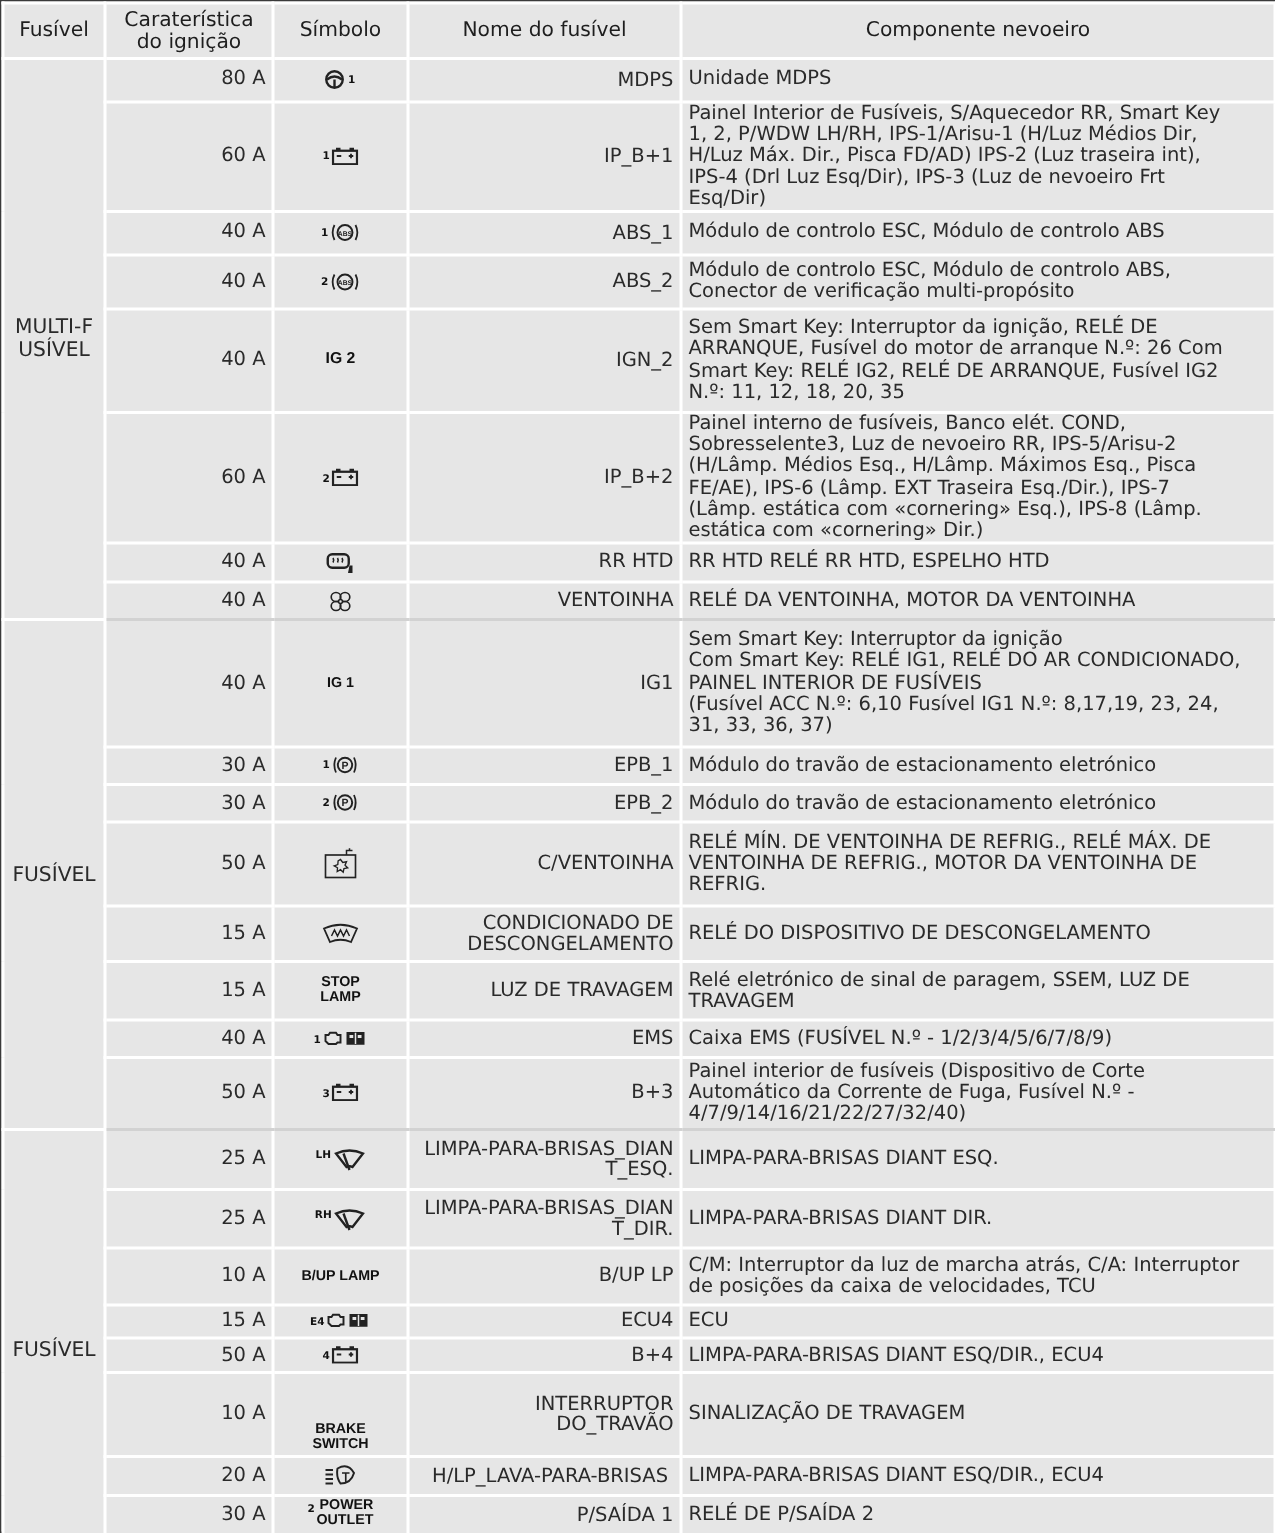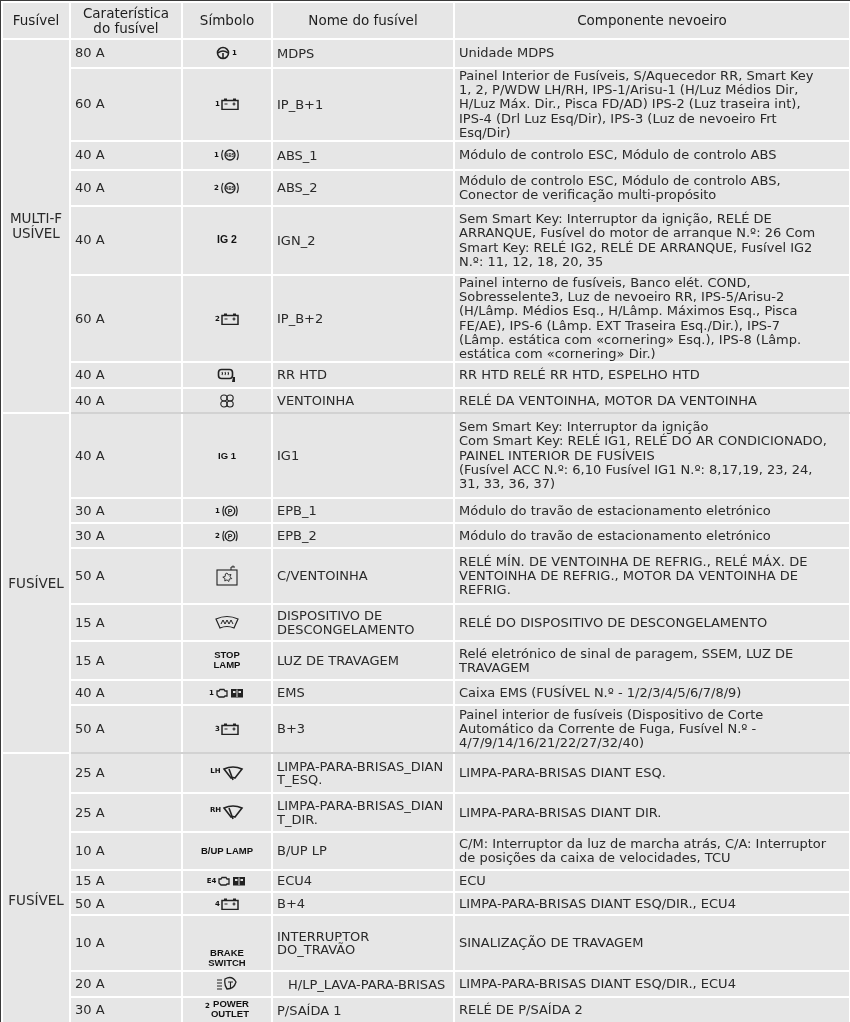--- a/index.html
+++ b/index.html
@@ -3,21 +3,21 @@
 <meta charset="utf-8">
 <style>
   html, body { margin:0; padding:0; background:#ffffff; }
   body { width:850px; height:1022px; overflow:hidden; font-family:"DejaVu Sans", "Liberation Sans", sans-serif; }
   .frame { position:absolute; left:0; top:0; width:848px; height:1020px; border:1px solid #3a3a3a; background:#e6e6e6; }
   table { border-collapse:collapse; width:848px; table-layout:fixed; }
   td, th { border:2px solid #ffffff; background:#e6e6e6; color:#2a2a2a; padding:0 4px; font-weight:normal; vertical-align:middle; }
   th { font-size:13.5px; line-height:15px; color:#1e1e1e; text-align:center; }
   td { font-size:13px; line-height:14.2px; }
   td.grp { text-align:center; font-size:13.5px; line-height:15px; }
-  td.rating, td.name { text-align:left;margin-top:15px; }
+  td.rating, td.name { text-align:right;margin-top:15px; }
   td.name { line-height:13.5px; }
   td.comp { text-align:left; padding-left:4px; padding-right:20px; }
   td.sym { text-align:center; font-size:10px; }
   .symtxt { font-family:"Liberation Sans", sans-serif; font-weight:bold; font-size:9.5px; line-height:10px; color:#111; display:inline-block; }
   .symtxt.big { font-size:10.5px; }
   .sup { font-size:7px; vertical-align:top; font-weight:bold; color:#111; margin-right:1px; }
   svg { vertical-align:middle; }
   
   tr.sec-end td { border-bottom:2px solid #d2d2d2; }
 </style>
@@ -29,21 +29,21 @@
   <colgroup>
     <col style="width:68px">
         <col style="width:112px">
         <col style="width:90px">
         <col style="width:182px">
         <col style="width:396px">
   </colgroup>
   <thead>
     <tr style="height:37px">
       <th>Fusível</th>
-      <th><span style="display:inline-block;width:92px;">Caraterística do fusível</span></th>
+      <th><span style="display:inline-block;width:92px;">Caraterística do ignição</span></th>
       <th>Símbolo</th>
       <th>Nome do fusível</th>
       <th>Componente nevoeiro</th>
     </tr>
   </thead>
   <tbody>
 
     <tr style="height:29px">
       <td class="grp" rowspan="8"><span style="display:inline-block;width:56px;word-break:break-all;">MULTI-FUSÍVEL</span></td>
       <td class="rating">80 A</td>
@@ -188,21 +188,21 @@
       <td class="comp">RELÉ MÍN. DE VENTOINHA DE REFRIG., RELÉ MÁX. DE VENTOINHA DE REFRIG., MOTOR DA VENTOINHA DE REFRIG.</td>
     </tr>
     <tr style="height:37px">
       <td class="rating">15 A</td>
       <td class="sym">
         <svg width="26" height="16" viewBox="0 0 26 16">
               <path d="M2 4 Q13 -1 24 4 L20 13 Q13 10 6 13 Z" fill="none" stroke="#222" stroke-width="1.2"></path>
               <path d="M7 9 l2 -4 l2 4 l2 -4 l2 4 l2 -4 l2 4" fill="none" stroke="#222" stroke-width="1"></path>
             </svg>
       </td>
-      <td class="name">DISPOSITIVO DE DESCONGELAMENTO</td>
+      <td class="name">CONDICIONADO DE DESCONGELAMENTO</td>
       <td class="comp">RELÉ DO DISPOSITIVO DE DESCONGELAMENTO</td>
     </tr>
     <tr style="height:39px">
       <td class="rating">15 A</td>
       <td class="sym"><span class="symtxt" style="white-space:pre-line;">STOP
 LAMP</span></td>
       <td class="name">LUZ DE TRAVAGEM</td>
       <td class="comp">Relé eletrónico de sinal de paragem, SSEM, LUZ DE TRAVAGEM</td>
     </tr>
     <tr style="height:25px">

